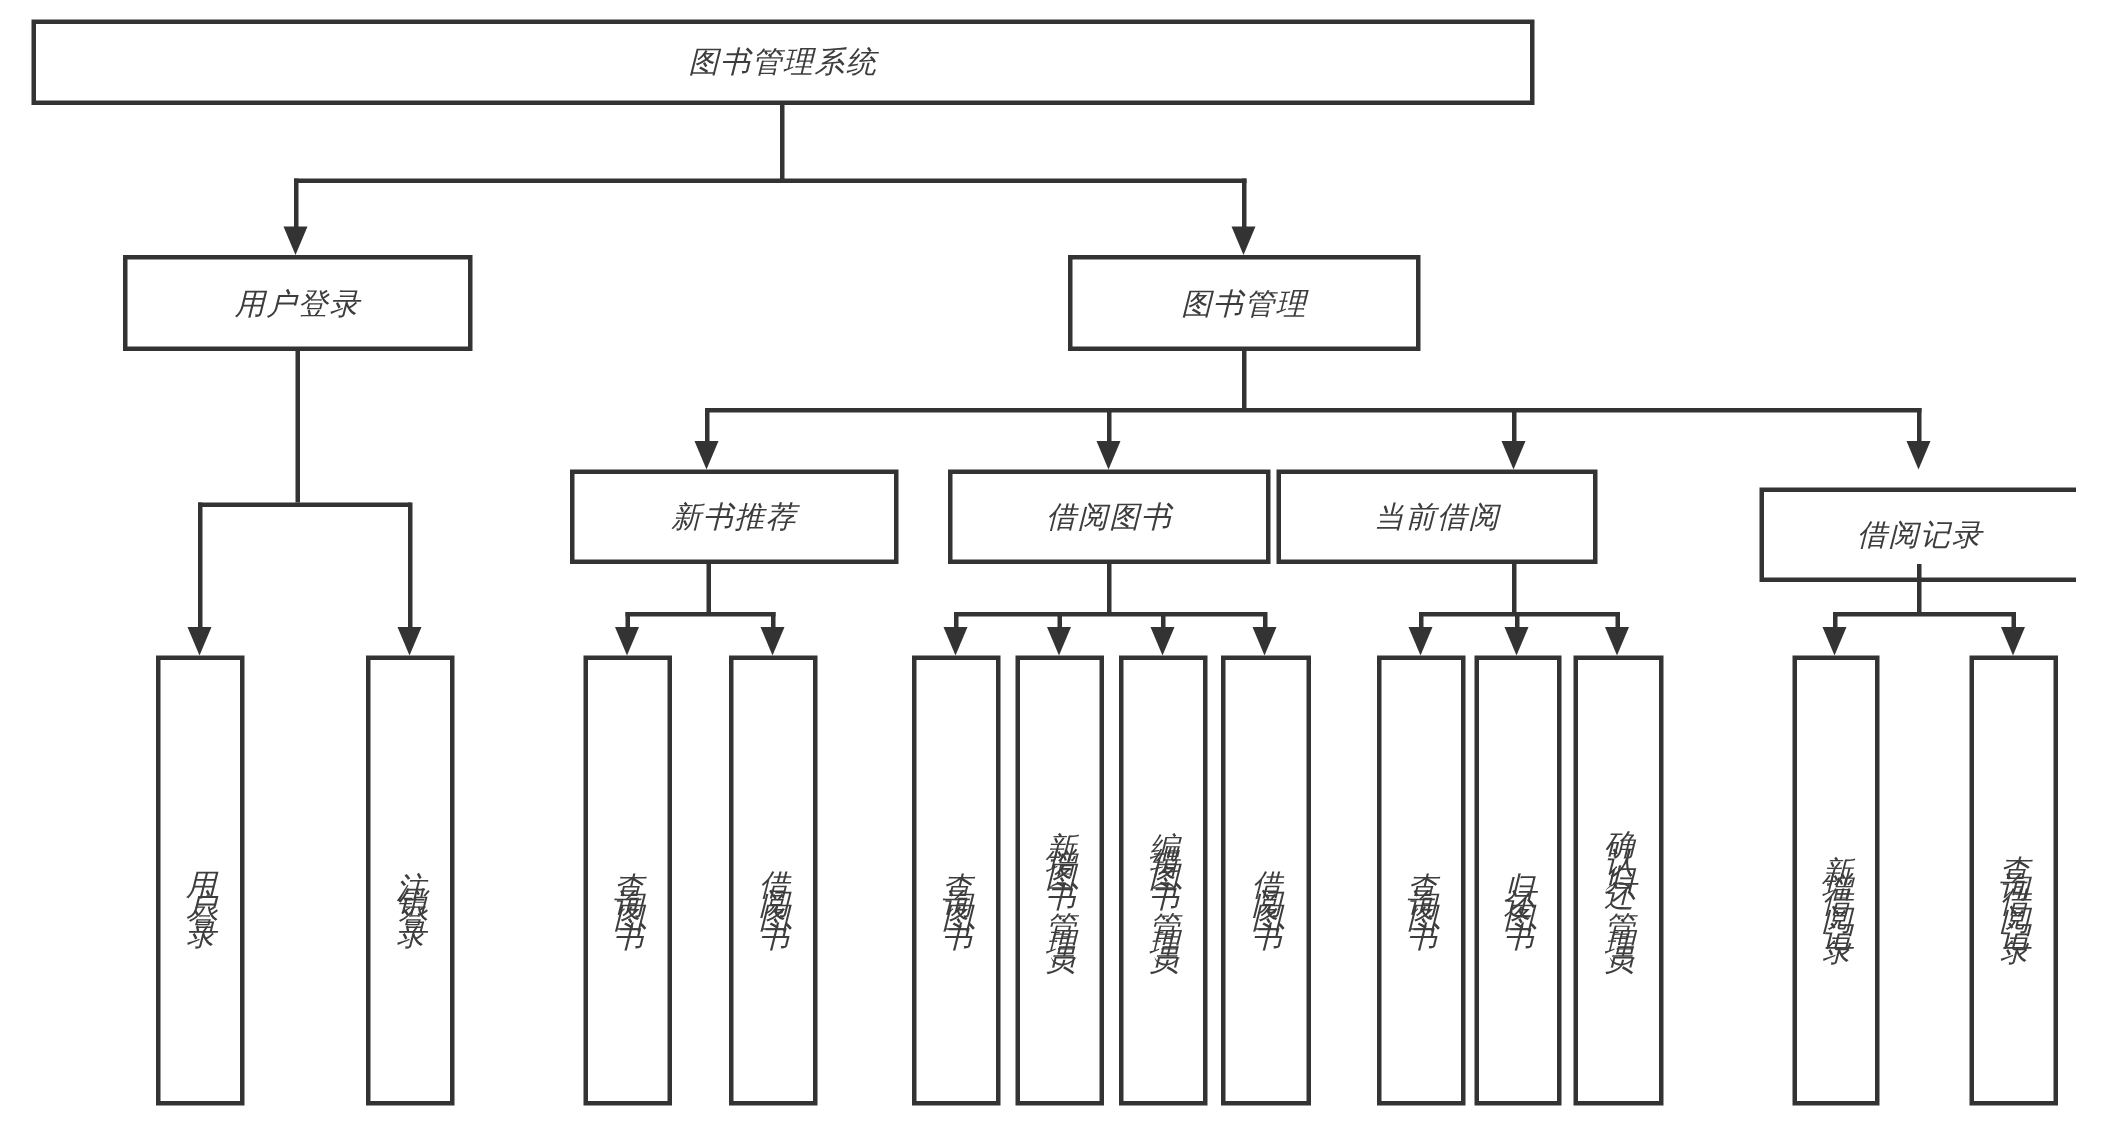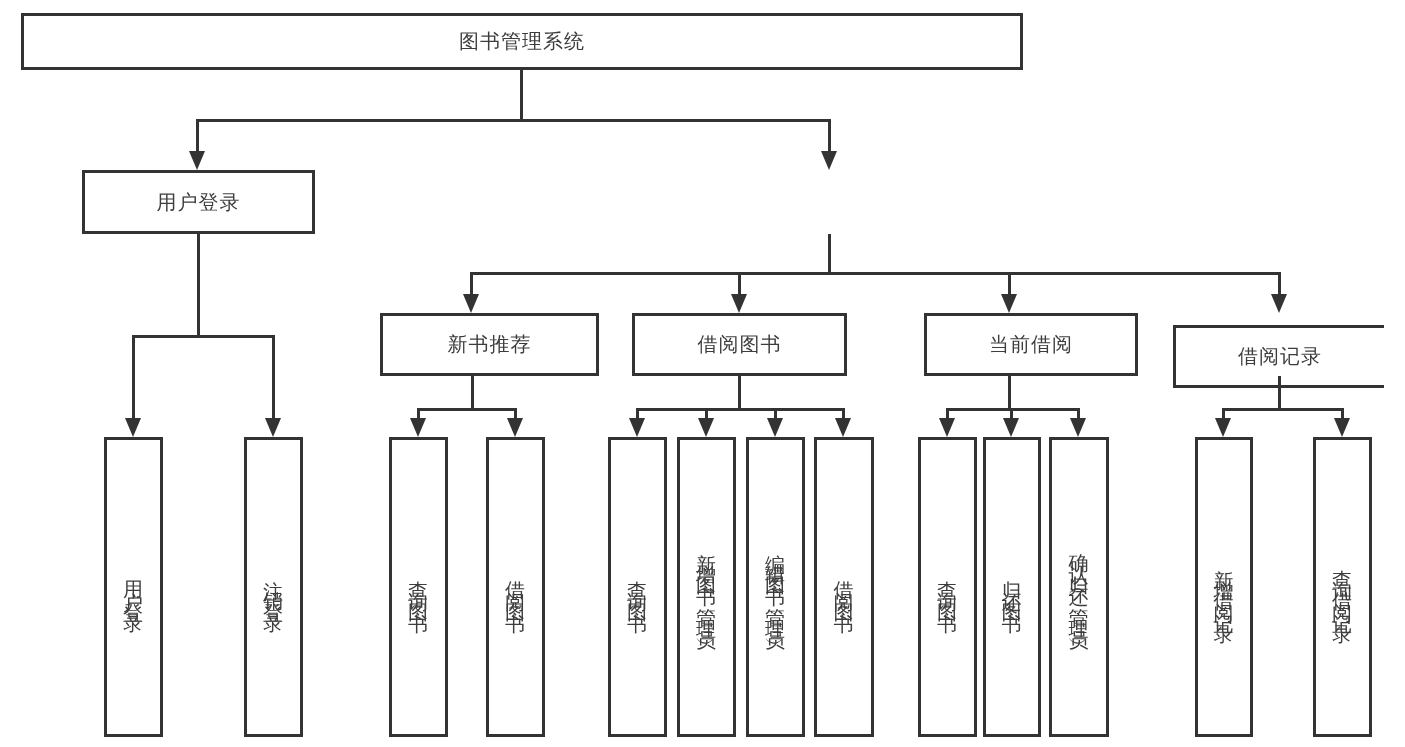--- a/index.html
+++ b/index.html
@@ -7,20 +7,21 @@
     padding: 0;
     background: #ffffff;
     font-family: "Liberation Sans", sans-serif;
   }
   #canvas {
     position: relative;
     width: 1384px;
     height: 747px;
     background: #ffffff;
     overflow: hidden;
+    font-style: italic;
     --line: #333333;
     --text: #3d3d3d;
   }
   .node {
     position: absolute;
     box-sizing: border-box;
     border: 3px solid var(--line);
     background: #ffffff;
     display: flex;
     align-items: center;
@@ -84,30 +85,33 @@
 <div id="canvas">
 
   <div class="node" style="left:21px; top:13px; width:1002px; height:57px;">
     <span>图书管理系统</span>
   </div>
 
   <div class="node" style="left:82px; top:170px; width:233px; height:64px;">
     <span>用户登录</span>
   </div>
 
+  <div class="node" style="left:712px; top:170px; width:235px; height:64px;">
+    <span>图书管理</span>
+  </div>
 
   <div class="node" style="left:380px; top:313px; width:219px; height:63px;">
     <span>新书推荐</span>
   </div>
 
   <div class="node" style="left:632px; top:313px; width:215px; height:63px;">
     <span>借阅图书</span>
   </div>
 
-  <div class="node" style="left:924px; top:313px; width:214px; height:63px;">
+  <div class="node" style="left:851px; top:313px; width:214px; height:63px;">
     <span>当前借阅</span>
   </div>
 
   <div class="node" style="left:1173px; top:325px; width:214px; height:63px;">
     <span>借阅记录</span>
   </div>
 
   <div class="leaf" style="left:104px; width:59px;">
     <span>用户登录</span>
   </div>

